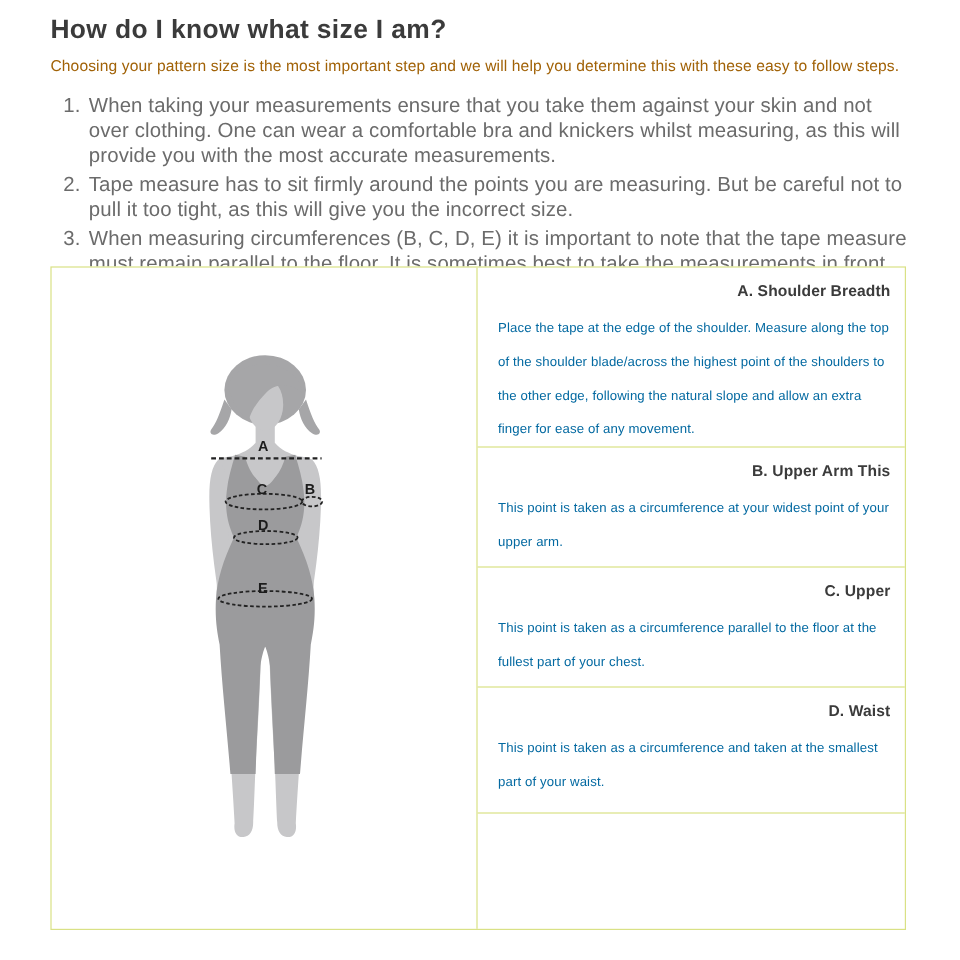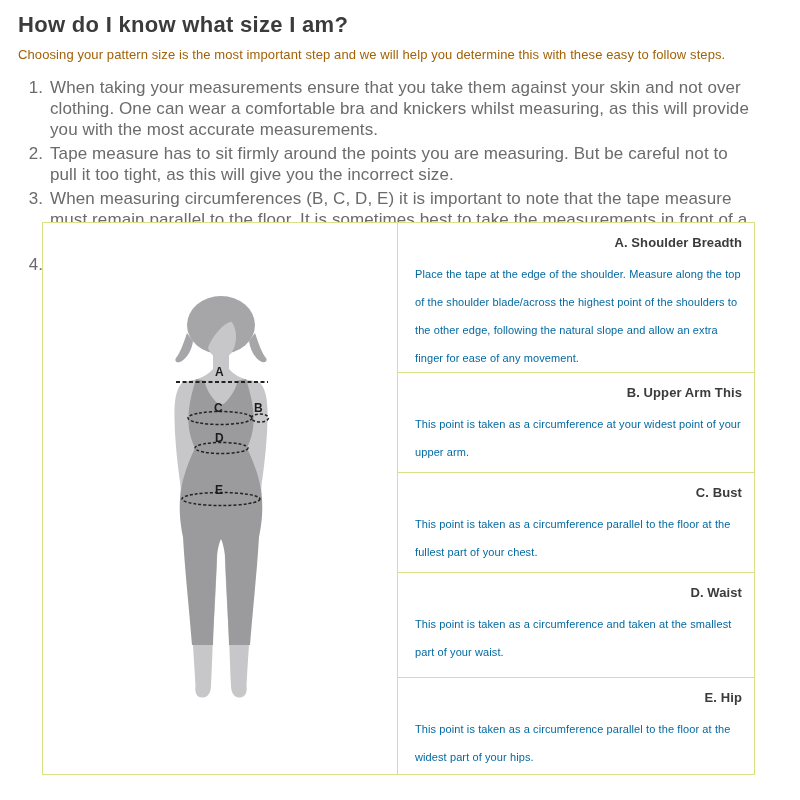--- a/index.html
+++ b/index.html
@@ -4,21 +4,21 @@
 <style>
   html, body { margin:0; padding:0; background:#ffffff; }
   .page {
     position:relative;
     width:800px; height:800px;
     box-sizing:border-box;
     background:#ffffff;
     font-family:"Liberation Sans", sans-serif;
     color:#6b6b6b;
     overflow:hidden;
-    padding:10px 44px 0 18px;
+    padding:10px 44px 0 42px;
   }
   .title {
     font-size:22px;
     font-weight:bold;
     color:#3b3b3b;
     letter-spacing:0.3px;
     margin:2px 0 0 0;
   }
   .intro {
     font-size:13px;
@@ -156,27 +156,23 @@
     <div class="info-col">
       <section class="info-row row-a">
         <h3>A. Shoulder Breadth</h3>
         <p>Place the tape at the edge of the shoulder. Measure along the top of the shoulder blade/across the highest point of the shoulders to the other edge, following the natural slope and allow an extra finger for ease of any movement.</p>
       </section>
       <section class="info-row row-b">
         <h3>B. Upper Arm This</h3>
         <p>This point is taken as a circumference at your widest point of your upper arm.</p>
       </section>
       <section class="info-row row-c">
-        <h3>C. Bust</h3>
+        <h3>C. Upper</h3>
         <p>This point is taken as a circumference parallel to the floor at the fullest part of your chest.</p>
       </section>
       <section class="info-row row-d">
         <h3>D. Waist</h3>
         <p>This point is taken as a circumference and taken at the smallest part of your waist.</p>
-      </section>
-      <section class="info-row row-e">
-        <h3>E. Hip</h3>
-        <p>This point is taken as a circumference parallel to the floor at the widest part of your hips.</p>
       </section>
     </div>
 
   </div>
 </div>
 
 </body></html>

